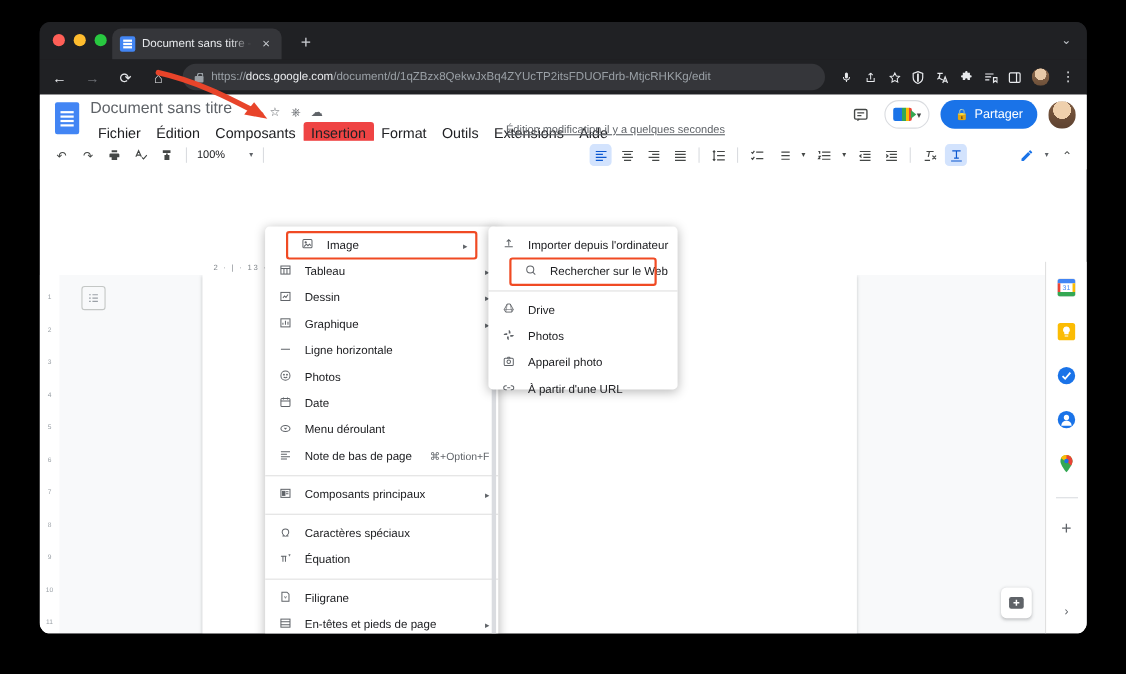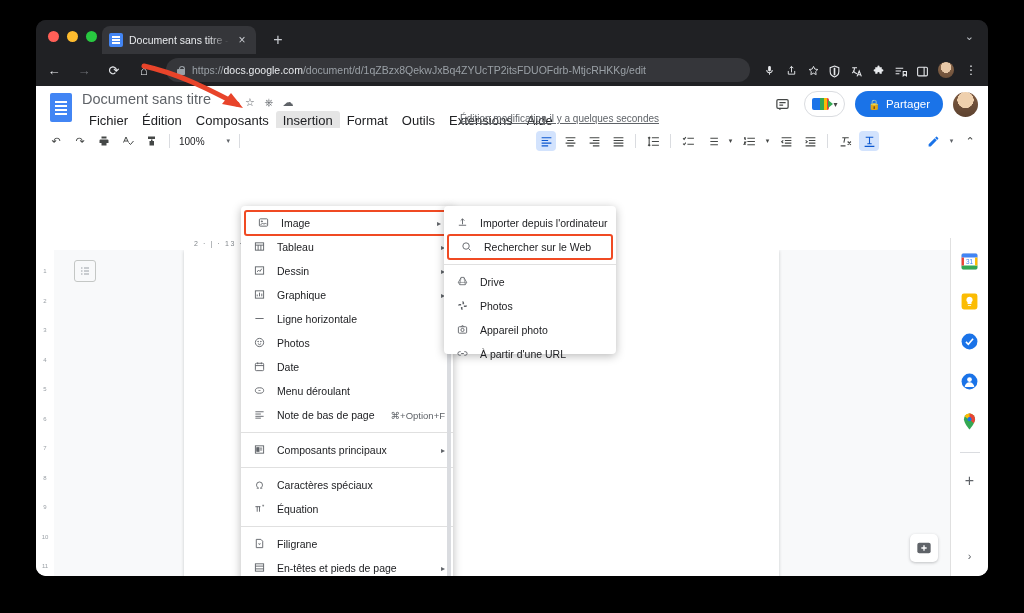--- a/index.html
+++ b/index.html
@@ -184,21 +184,21 @@
   }
   #menu-bar {
     position:absolute; left: 46px; top: 25px;
     display: flex; gap: 0; align-items:center;
   }
   .menu-item {
     font-size: 13px; color: #202124;
     padding: 2px 7px;
     border-radius: 3px;
   }
-  .menu-item.active { background: #e5e5e5; }
+  .menu-item.active { background: #ef4444; }
   #last-edit {
     position:absolute; left: 424px; top: 27px;
     font-size: 10px; color: #5f6368;
     text-decoration: underline;
   }
   #hdr-right { position:absolute; right: 10px; top: 5px; display:flex; align-items:center; gap: 10px; }
   #comment-btn {
     width: 24px; height: 24px;
     display:flex; align-items:center; justify-content:center;
   }
@@ -335,21 +335,21 @@
     color:#5f6368; font-size: 10px;
     text-align:center;
   }
   .mi .mi-label { flex: 1 1 auto; margin-left: 10px; white-space: nowrap; }
   .mi .mi-accel { color:#5f6368; font-size: 9.5px; margin-left: 6px; }
   .mi .mi-arrow { color:#5f6368; font-size: 8px; margin-left: 6px; }
   .mi.hl {
     outline: 2px solid #f04a23;
     outline-offset: -1px;
     border-radius: 2px;
-    margin: 0 4px;
+    margin: 0 20px;
   }
   .m-sep { height:1px; background:#e0e0e0; margin: 5px 0; }
   #menu-scrollbar {
     position:absolute; right: 2px; top: 8px;
     width: 4px; height: 380px;
     background: #dadce0; border-radius: 2px;
   }
 
   #image-submenu {
     position:absolute; left: 408px; top: 120px;

